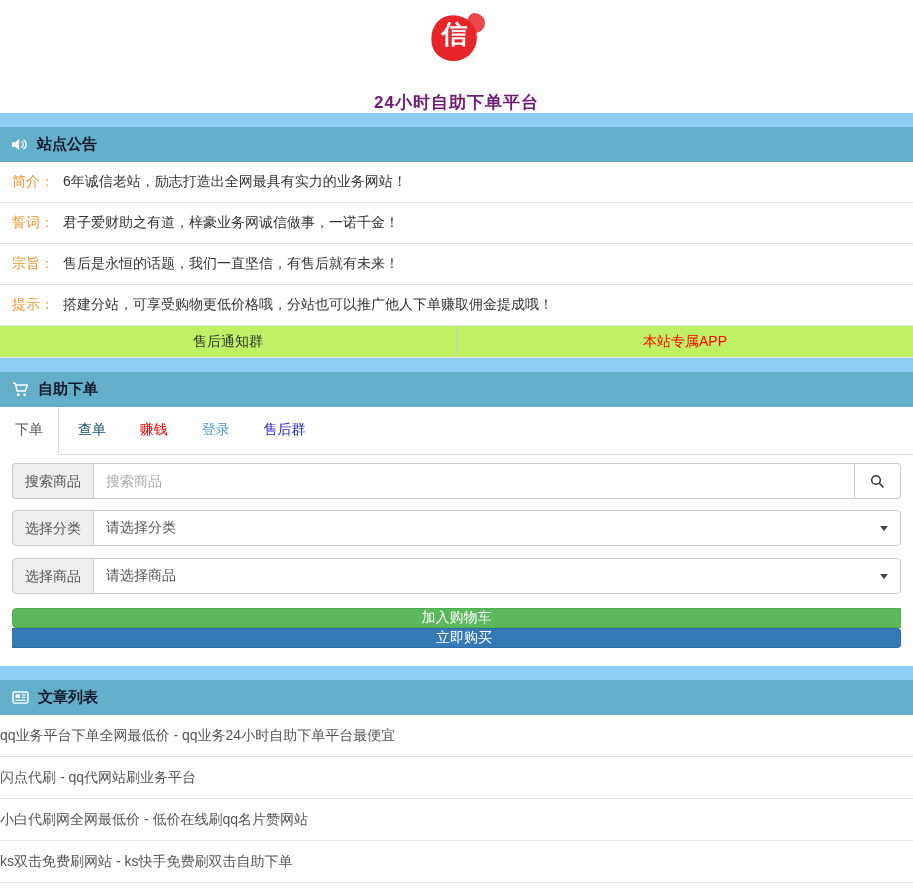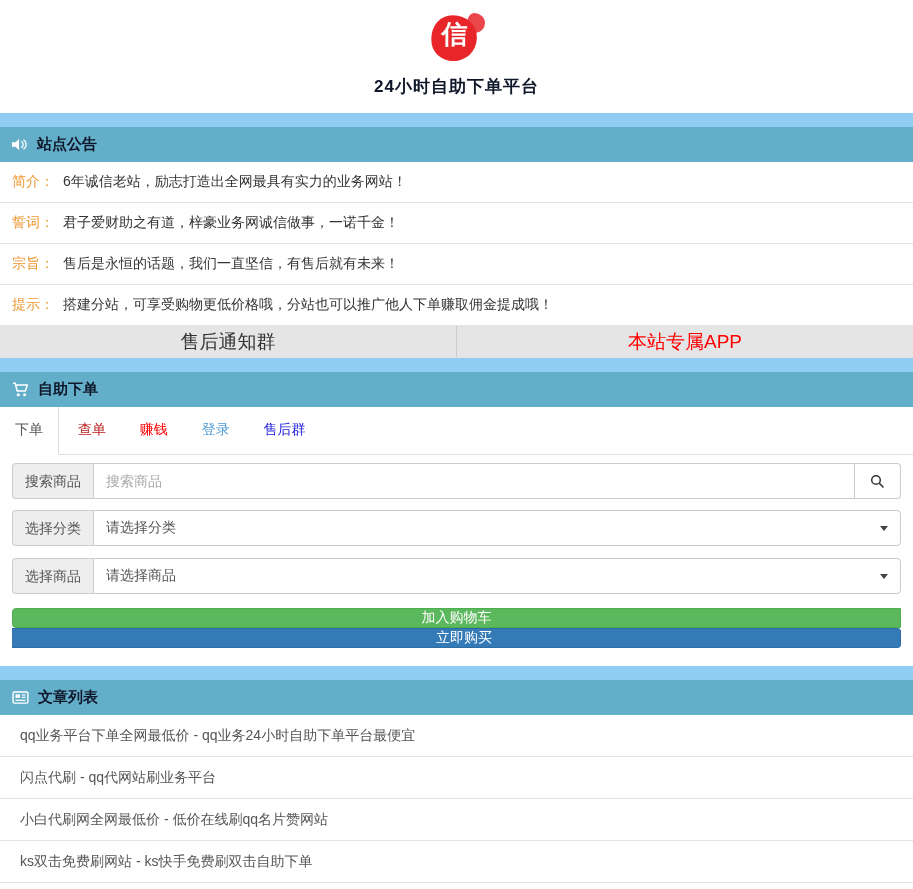--- a/index.html
+++ b/index.html
@@ -22,41 +22,41 @@
   .seal .blob-side{
     position:absolute; right:0; top:0; width:18px; height:20px;
     background:#e8262a; opacity:.85;
     border-radius:40% 60% 55% 45% / 50% 50% 50% 50%;
   }
   .seal .glyph{
     position:absolute; left:0; top:8px; width:52px;
     color:#fff; font-weight:bold; font-size:26px; line-height:26px;
     text-align:center;
   }
-  .site-title { margin-top:12px; font-size:17px; font-weight:bold; color:#0f172a; letter-spacing:1px; }
+  .site-title { margin-top:28px; font-size:17px; font-weight:bold; color:#701a75; letter-spacing:1px; }
 
   
   .gap-strip { height:14px; background:#8fcdf4; }
   .panel-head {
     height:35px; background:#63aec9; color:#0f172a;
     display:flex; align-items:center; padding:0 12px;
     font-size:15px; font-weight:bold;
   }
   .panel-head .hicon { display:inline-flex; margin-right:9px; }
 
   
   .ann-row{
     height:41px; display:flex; align-items:center;
     padding:8px 12px; border-bottom:1px solid #e3e3e3; background:#fff;
   }
   .ann-row .lab { color:#ef9730; margin-right:9px; white-space:nowrap; }
   .ann-links { display:flex; height:32px; border-bottom:1px solid #e3e3e3; }
   .ann-links .cell{
     flex:1; display:flex; align-items:center; justify-content:center;
-    border-right:1px solid #ccc; cursor:pointer; background:#e5e5e5; font-size:19px;
+    border-right:1px solid #ccc; cursor:pointer; background:#bef264; font-size:14px;
   }
   .ann-links .cell:last-child { border-right:none; }
 
   
   .tabs { height:48px; border-bottom:1px solid #ddd; background:#fff; position:relative; }
   .tab {
     display:inline-block; padding:14px 15px 13px; font-size:14px; cursor:pointer;
     text-decoration:none; height:48px; vertical-align:top;
   }
   .tab.active{
@@ -92,21 +92,21 @@
   .big-btns { display:flex; margin-top:3px;flex-direction:column; }
   .big-btn{
     flex:1; height:37px; display:flex; align-items:center; justify-content:center;
     color:#fff; font-size:14px; cursor:pointer;
   }
   .btn-cart { background:#5cb85c; border:1px solid #4cae4c; border-radius:4px 0 0 4px; }
   .btn-buy  { background:#337ab7; border:1px solid #2e6da4; border-left:none; border-radius:0 4px 4px 0;padding-left:16px; }
 
   
   .art-row{
-    height:42px; display:flex; align-items:center; padding:0 20px;
+    height:42px; display:flex; align-items:center; padding:0 0;
     border-bottom:1px solid #e3e3e3; background:#fff; color:#555; cursor:pointer;
   }
 </style>
 </head>
 <body>
 
 <div class="site-header">
   <div class="seal">
     <div class="blob-side"></div>
     <div class="blob-main"></div>
@@ -161,21 +161,21 @@
         <path d="M1 1.2 h2.3 l2.2 8.4 h8.7 l2-6.4 h-11.6" fill="none" stroke="#fff" stroke-width="1.6" stroke-linejoin="round"></path>
         <circle cx="6.6" cy="13.6" r="1.6" fill="#fff"></circle>
         <circle cx="13.4" cy="13.6" r="1.6" fill="#fff"></circle>
       </svg>
     </span>
     <span>自助下单</span>
   </div>
 
   <div class="tabs">
     <a class="tab active" style="color: rgb(85, 85, 85);">下单</a>
-    <a class="tab" style="color: #b91c1c; text-align: center;">查单</a>
+    <a class="tab" style="color: #0c4a6e; text-align: center;">查单</a>
     <a class="tab" style="color: rgb(255, 0, 0);">赚钱</a>
     <a class="tab" style="color: rgb(78, 156, 213);">登录</a>
     <a class="tab" style="color: rgb(34, 34, 221);">售后群</a>
   </div>
 
   <div class="order-form">
     <div class="ig">
       <span class="ig-addon">搜索商品</span>
       <input type="text" placeholder="搜索商品" style="">
       <span class="ig-btn">

